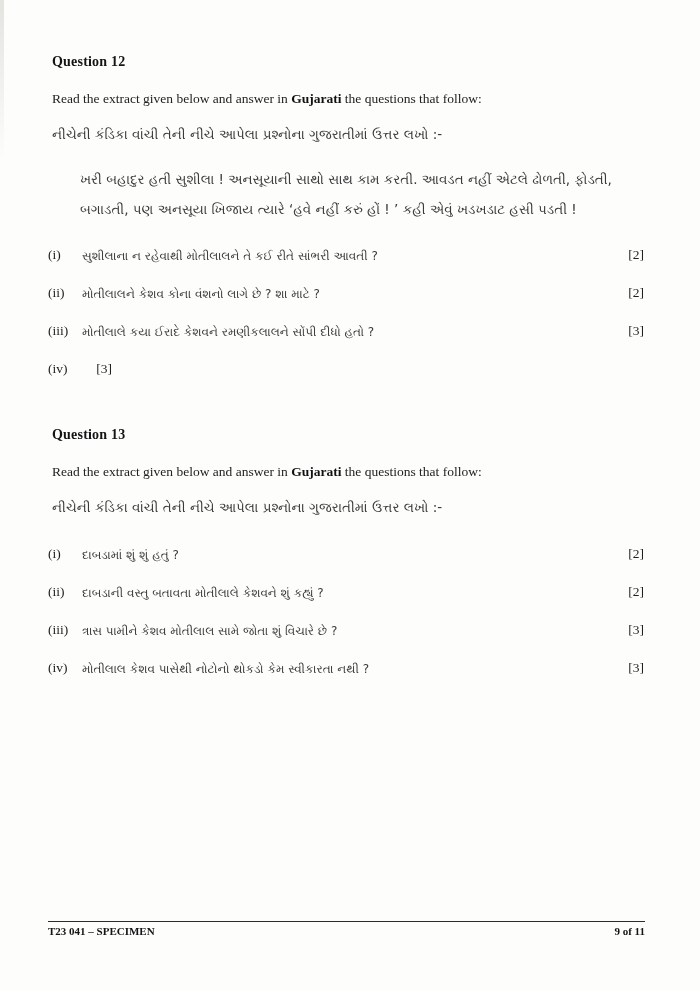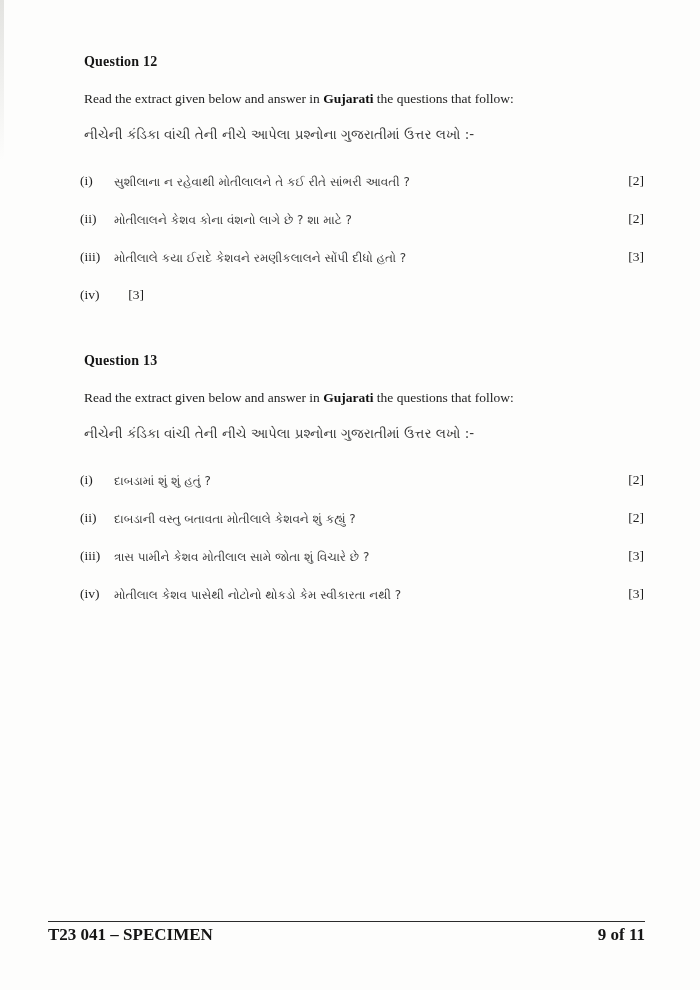--- a/index.html
+++ b/index.html
@@ -21,21 +21,21 @@
     position: absolute;
     left: 0;
     top: 0;
     width: 4px;
     height: 160px;
     background: linear-gradient(to bottom, #e3e3e0, rgba(250,250,248,0));
   }
   .content {
     position: absolute;
     top: 54px;
-    left: 84px;
+    left: 52px;
     right: 56px;
   }
   .q-heading {
     font-weight: bold;
     font-size: 14px;
     letter-spacing: 0.2px;
     margin: 0 0 21px 0;
     color: #151515;
   }
   .instr-en {
@@ -96,36 +96,37 @@
   }
   .footer-rule {
     border-top: 1.6px solid #2b2b2b;
     height: 0;
     margin-bottom: 3px;
   }
   .footer-row {
     display: flex;
     justify-content: space-between;
     font-weight: bold;
-    font-size: 17px;
+    font-size: 11px;
     color: #151515;
   }
 </style>
 </head>
 <body>
 
 <div class="page">
   <div class="scan-edge"></div>
 
   <div class="content">
 
     <section class="question-block">
       <h3 class="q-heading">Question 12</h3>
       <p class="instr-en"><span>Read the extract given below and answer in </span><strong>Gujarati</strong><span> the questions that follow:</span></p>
       <p class="instr-gu gu">નીચેની કંડિકા વાંચી તેની નીચે આપેલા પ્રશ્નોના ગુજરાતીમાં ઉત્તર લખો :-</p>
+      <p class="extract gu">ખરી બહાદુર હતી સુશીલા ! અનસૂયાની સાથો સાથ કામ કરતી. આવડત નહીં એટલે ઢોળતી, ફોડતી, બગાડતી, પણ અનસૂયા ખિજાય ત્યારે ‘હવે નહીં કરું હોં ! ’ કહી એવું ખડખડાટ હસી પડતી !</p>
 
       <div class="subq-list">
         <div class="subq">
           <span class="subq-label">(i)</span>
           <span class="subq-text gu">સુશીલાના ન રહેવાથી મોતીલાલને તે કઈ રીતે સાંભરી આવતી ?</span>
           <span class="subq-marks">[2]</span>
         </div>
         <div class="subq">
           <span class="subq-label">(ii)</span>
           <span class="subq-text gu">મોતીલાલને કેશવ કોના વંશનો લાગે છે ? શા માટે ?</span>

